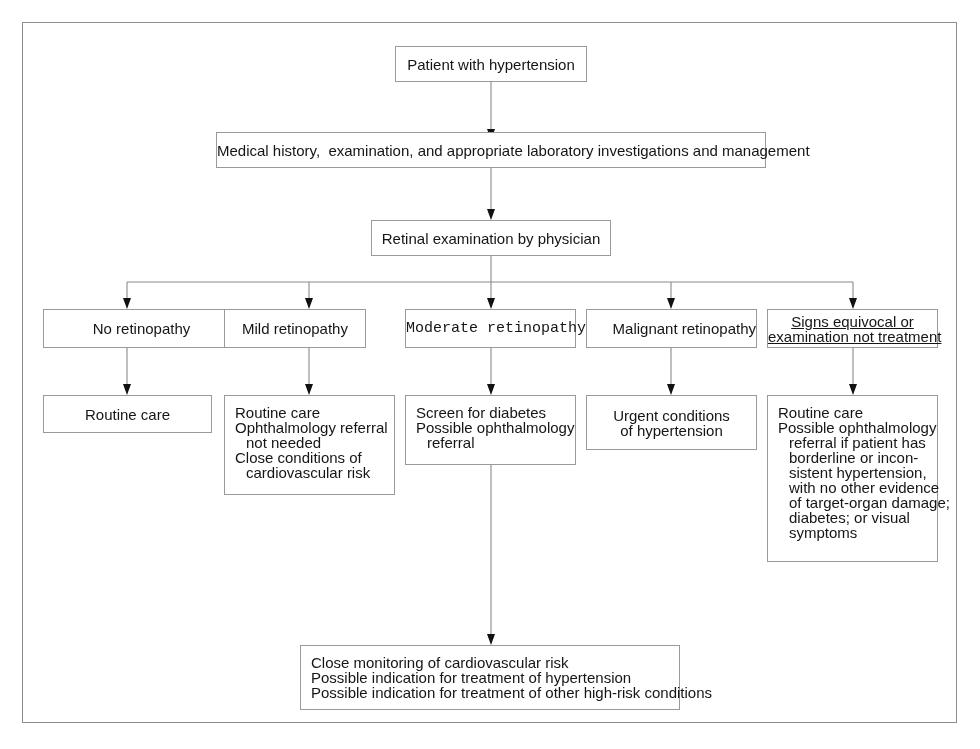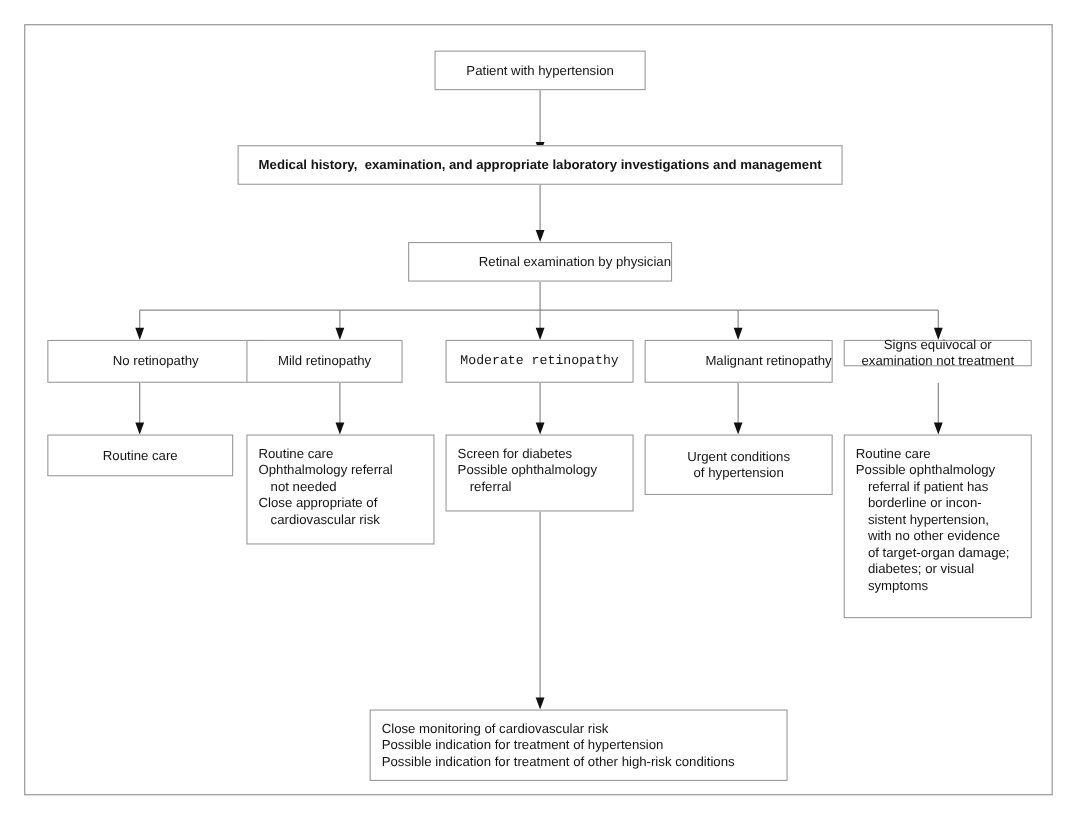--- a/index.html
+++ b/index.html
@@ -27,21 +27,21 @@
     height: 701px;
     border: 1px solid #8d8d8d;
     box-sizing: border-box;
     background: #ffffff;
   }
   .node {
     position: absolute;
     border: 1px solid #9a9a9a;
     box-sizing: border-box;
     background: #ffffff;
-    font-size: 12px;
+    font-size: 15px;
     line-height: 15px;
     color: #151515;
   }
   .node.center {
     display: flex;
     align-items: center;
     justify-content: center;
     text-align: center;
   }
   .node.center .lines {
@@ -118,27 +118,27 @@
     <line x1="491" y1="465" x2="491" y2="637"></line>
     <polygon class="head" points="491,645 487,634 495,634"></polygon>
   </svg>
 
   <div class="node center" style="left:395px; top:46px; width:192px; height:36px;">
     <div class="lines">
       <span class="ln">Patient with hypertension</span>
     </div>
   </div>
 
-  <div class="node center" style="left:216px; top:132px; width:550px; height:36px;font-weight:bold;">
+  <div class="node center" style="left:216px; top:132px; width:550px; height:36px;">
     <div class="lines">
       <span class="ln">Medical history,  examination, and appropriate laboratory investigations and management</span>
     </div>
   </div>
 
-  <div class="node center" style="left:371px; top:220px; width:240px; height:36px;text-align:right;">
+  <div class="node center" style="left:371px; top:220px; width:240px; height:36px;">
     <div class="lines">
       <span class="ln">Retinal examination by physician</span>
     </div>
   </div>
 
   <div class="node center" style="left:43px; top:309px; width:197px; height:39px;">
     <div class="lines">
       <span class="ln">No retinopathy</span>
     </div>
   </div>
@@ -154,38 +154,38 @@
       <span class="ln">Moderate retinopathy</span>
     </div>
   </div>
 
   <div class="node center" style="left:586px; top:309px; width:171px; height:39px;text-align:right;">
     <div class="lines">
       <span class="ln">Malignant retinopathy</span>
     </div>
   </div>
 
-  <div class="node center" style="left:767px; top:309px; width:171px; height:24px;">
+  <div class="node center" style="left:767px; top:309px; width:171px; height:39px;text-decoration:underline;">
     <div class="lines">
       <span class="ln">Signs equivocal or</span>
       <span class="ln">examination not treatment</span>
     </div>
   </div>
 
   <div class="node center" style="left:43px; top:395px; width:169px; height:38px;">
     <div class="lines">
       <span class="ln">Routine care</span>
     </div>
   </div>
 
   <div class="node left" style="left:224px; top:395px; width:171px; height:100px;">
     <span class="ln">Routine care</span>
     <span class="ln">Ophthalmology referral</span>
     <span class="ln ind">not needed</span>
-    <span class="ln">Close appropriate of</span>
+    <span class="ln">Close conditions of</span>
     <span class="ln ind">cardiovascular risk</span>
   </div>
 
   <div class="node left" style="left:405px; top:395px; width:171px; height:70px;">
     <span class="ln">Screen for diabetes</span>
     <span class="ln">Possible ophthalmology</span>
     <span class="ln ind">referral</span>
   </div>
 
   <div class="node center" style="left:586px; top:395px; width:171px; height:55px;">
@@ -200,19 +200,19 @@
     <span class="ln">Possible ophthalmology</span>
     <span class="ln ind">referral if patient has</span>
     <span class="ln ind">borderline or incon-</span>
     <span class="ln ind">sistent hypertension,</span>
     <span class="ln ind">with no other evidence</span>
     <span class="ln ind">of target-organ damage;</span>
     <span class="ln ind">diabetes; or visual</span>
     <span class="ln ind">symptoms</span>
   </div>
 
-  <div class="node left" style="left:300px; top:645px; width:380px; height:65px;margin-left:36px;">
+  <div class="node left" style="left:300px; top:645px; width:380px; height:65px;">
     <span class="ln">Close monitoring of cardiovascular risk</span>
     <span class="ln">Possible indication for treatment of hypertension</span>
     <span class="ln">Possible indication for treatment of other high-risk conditions</span>
   </div>
 
 </div>
 
 </body></html>

